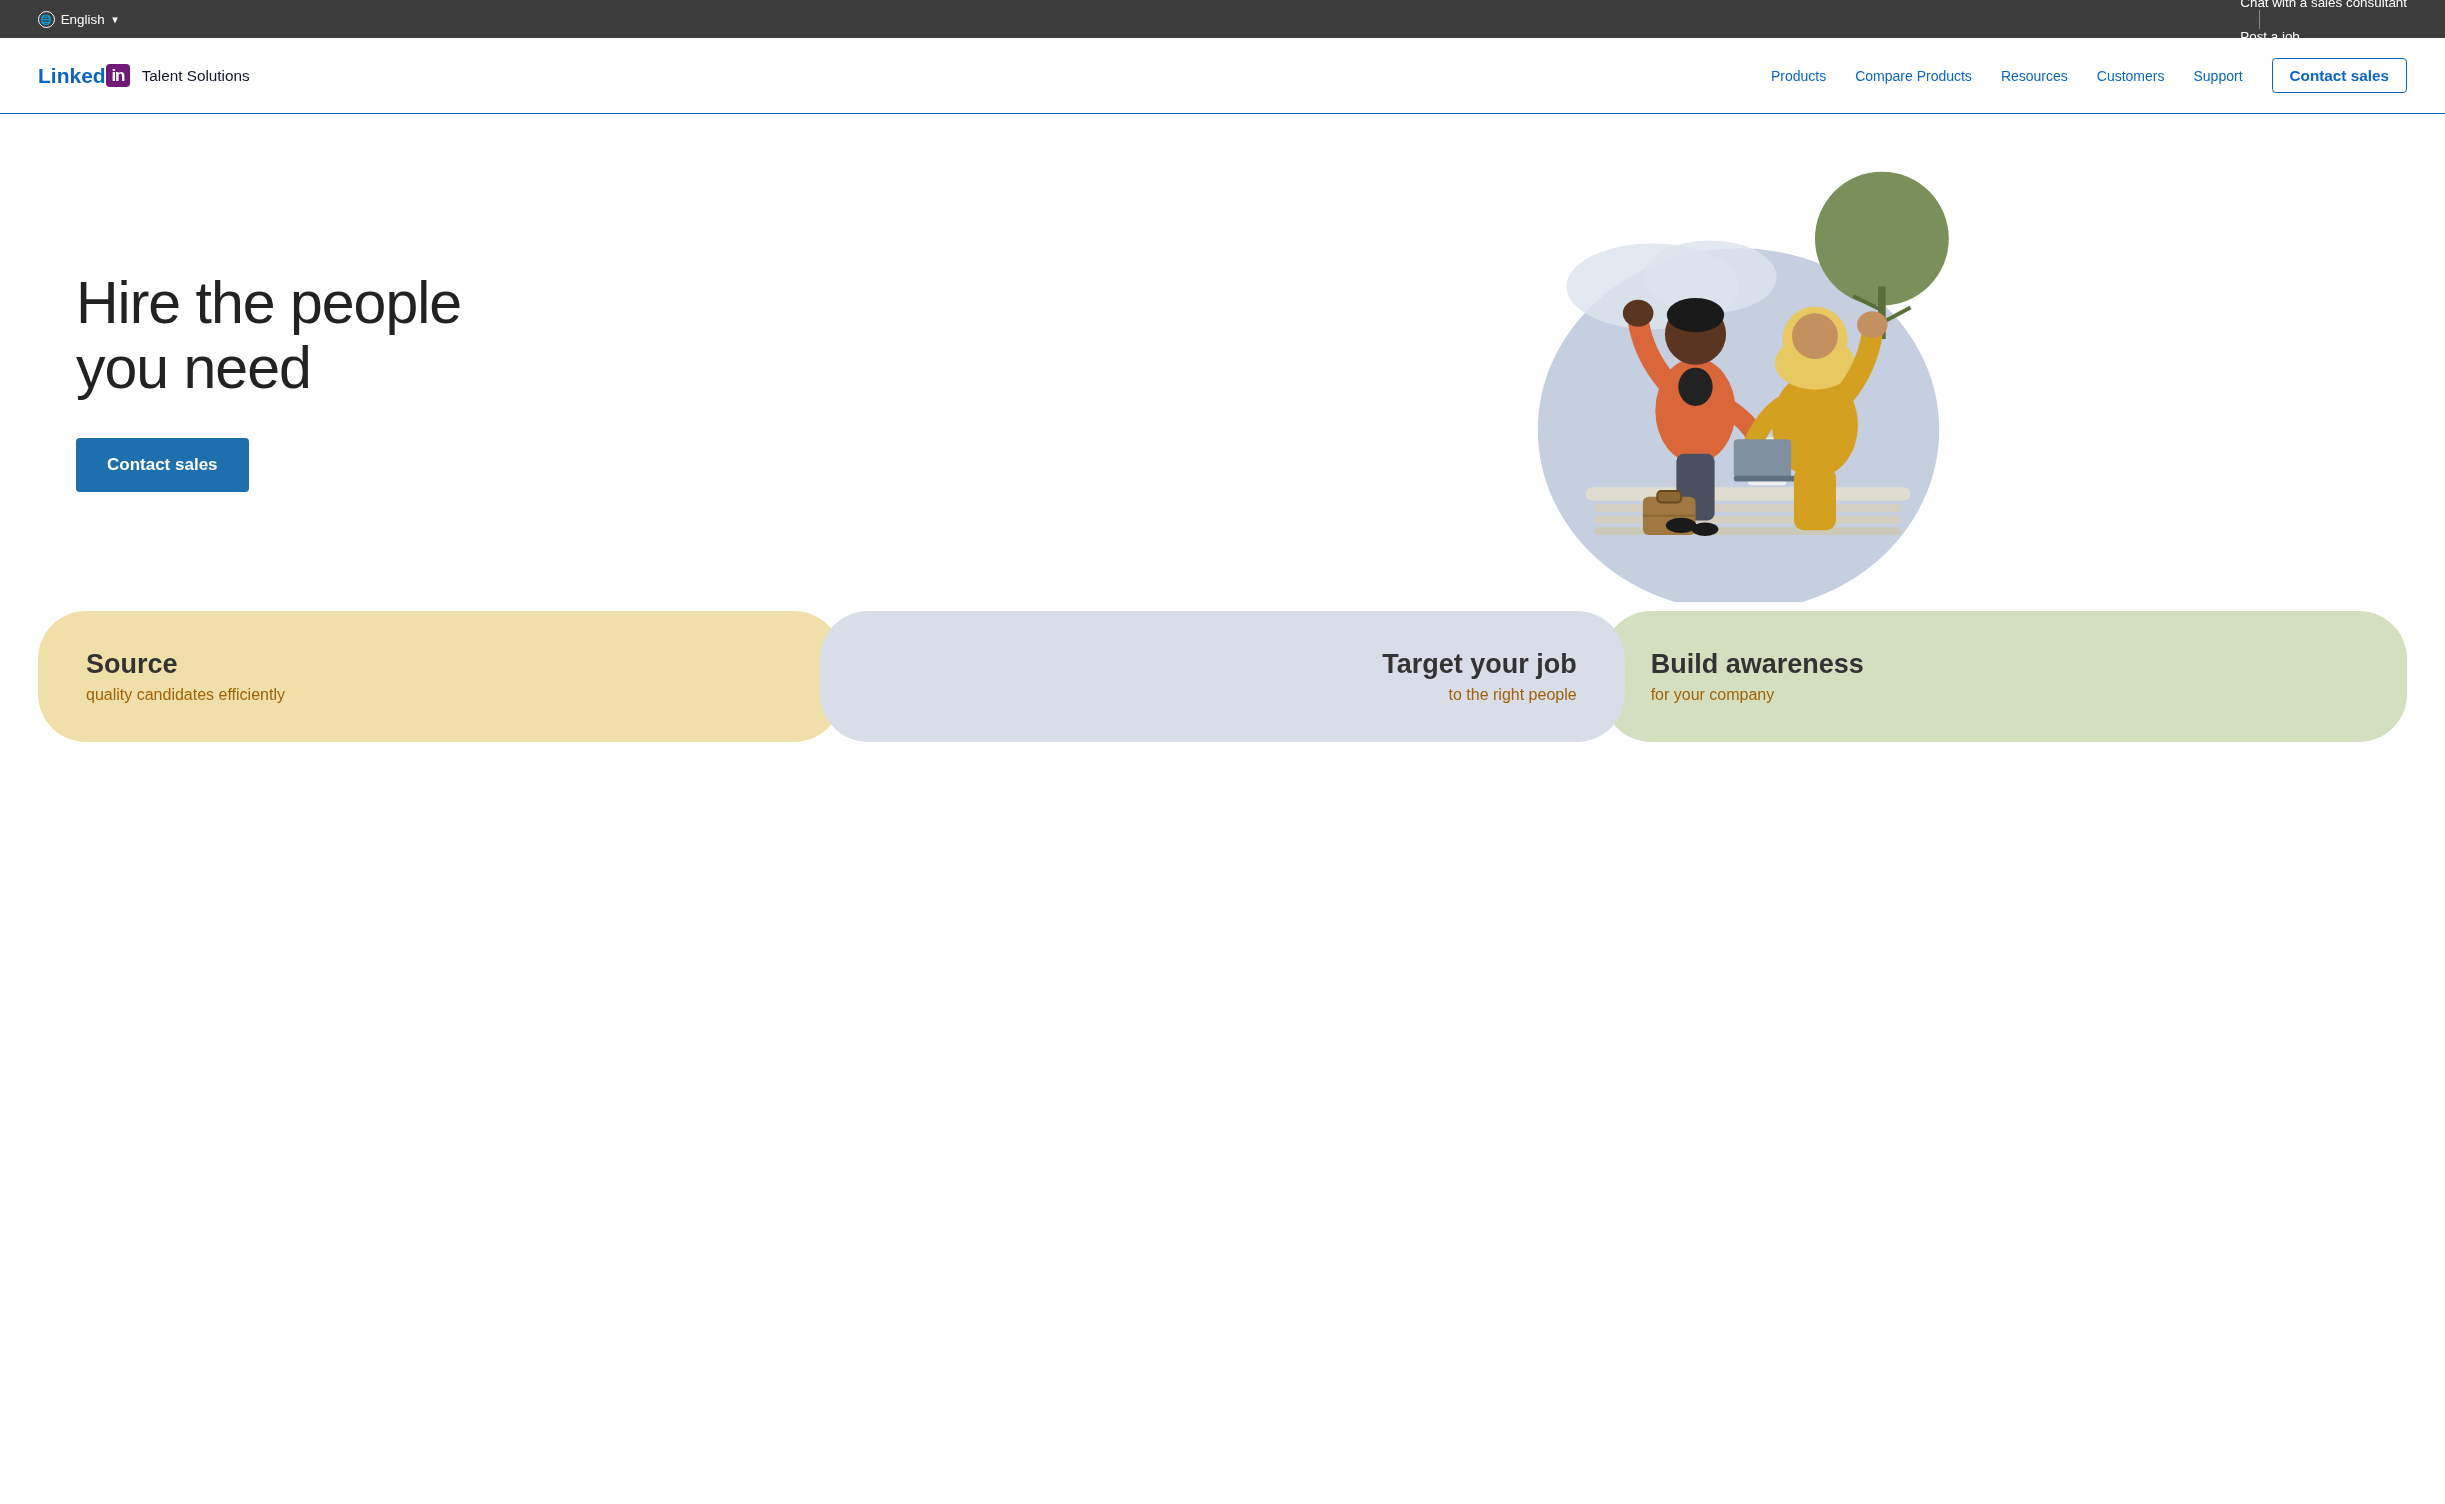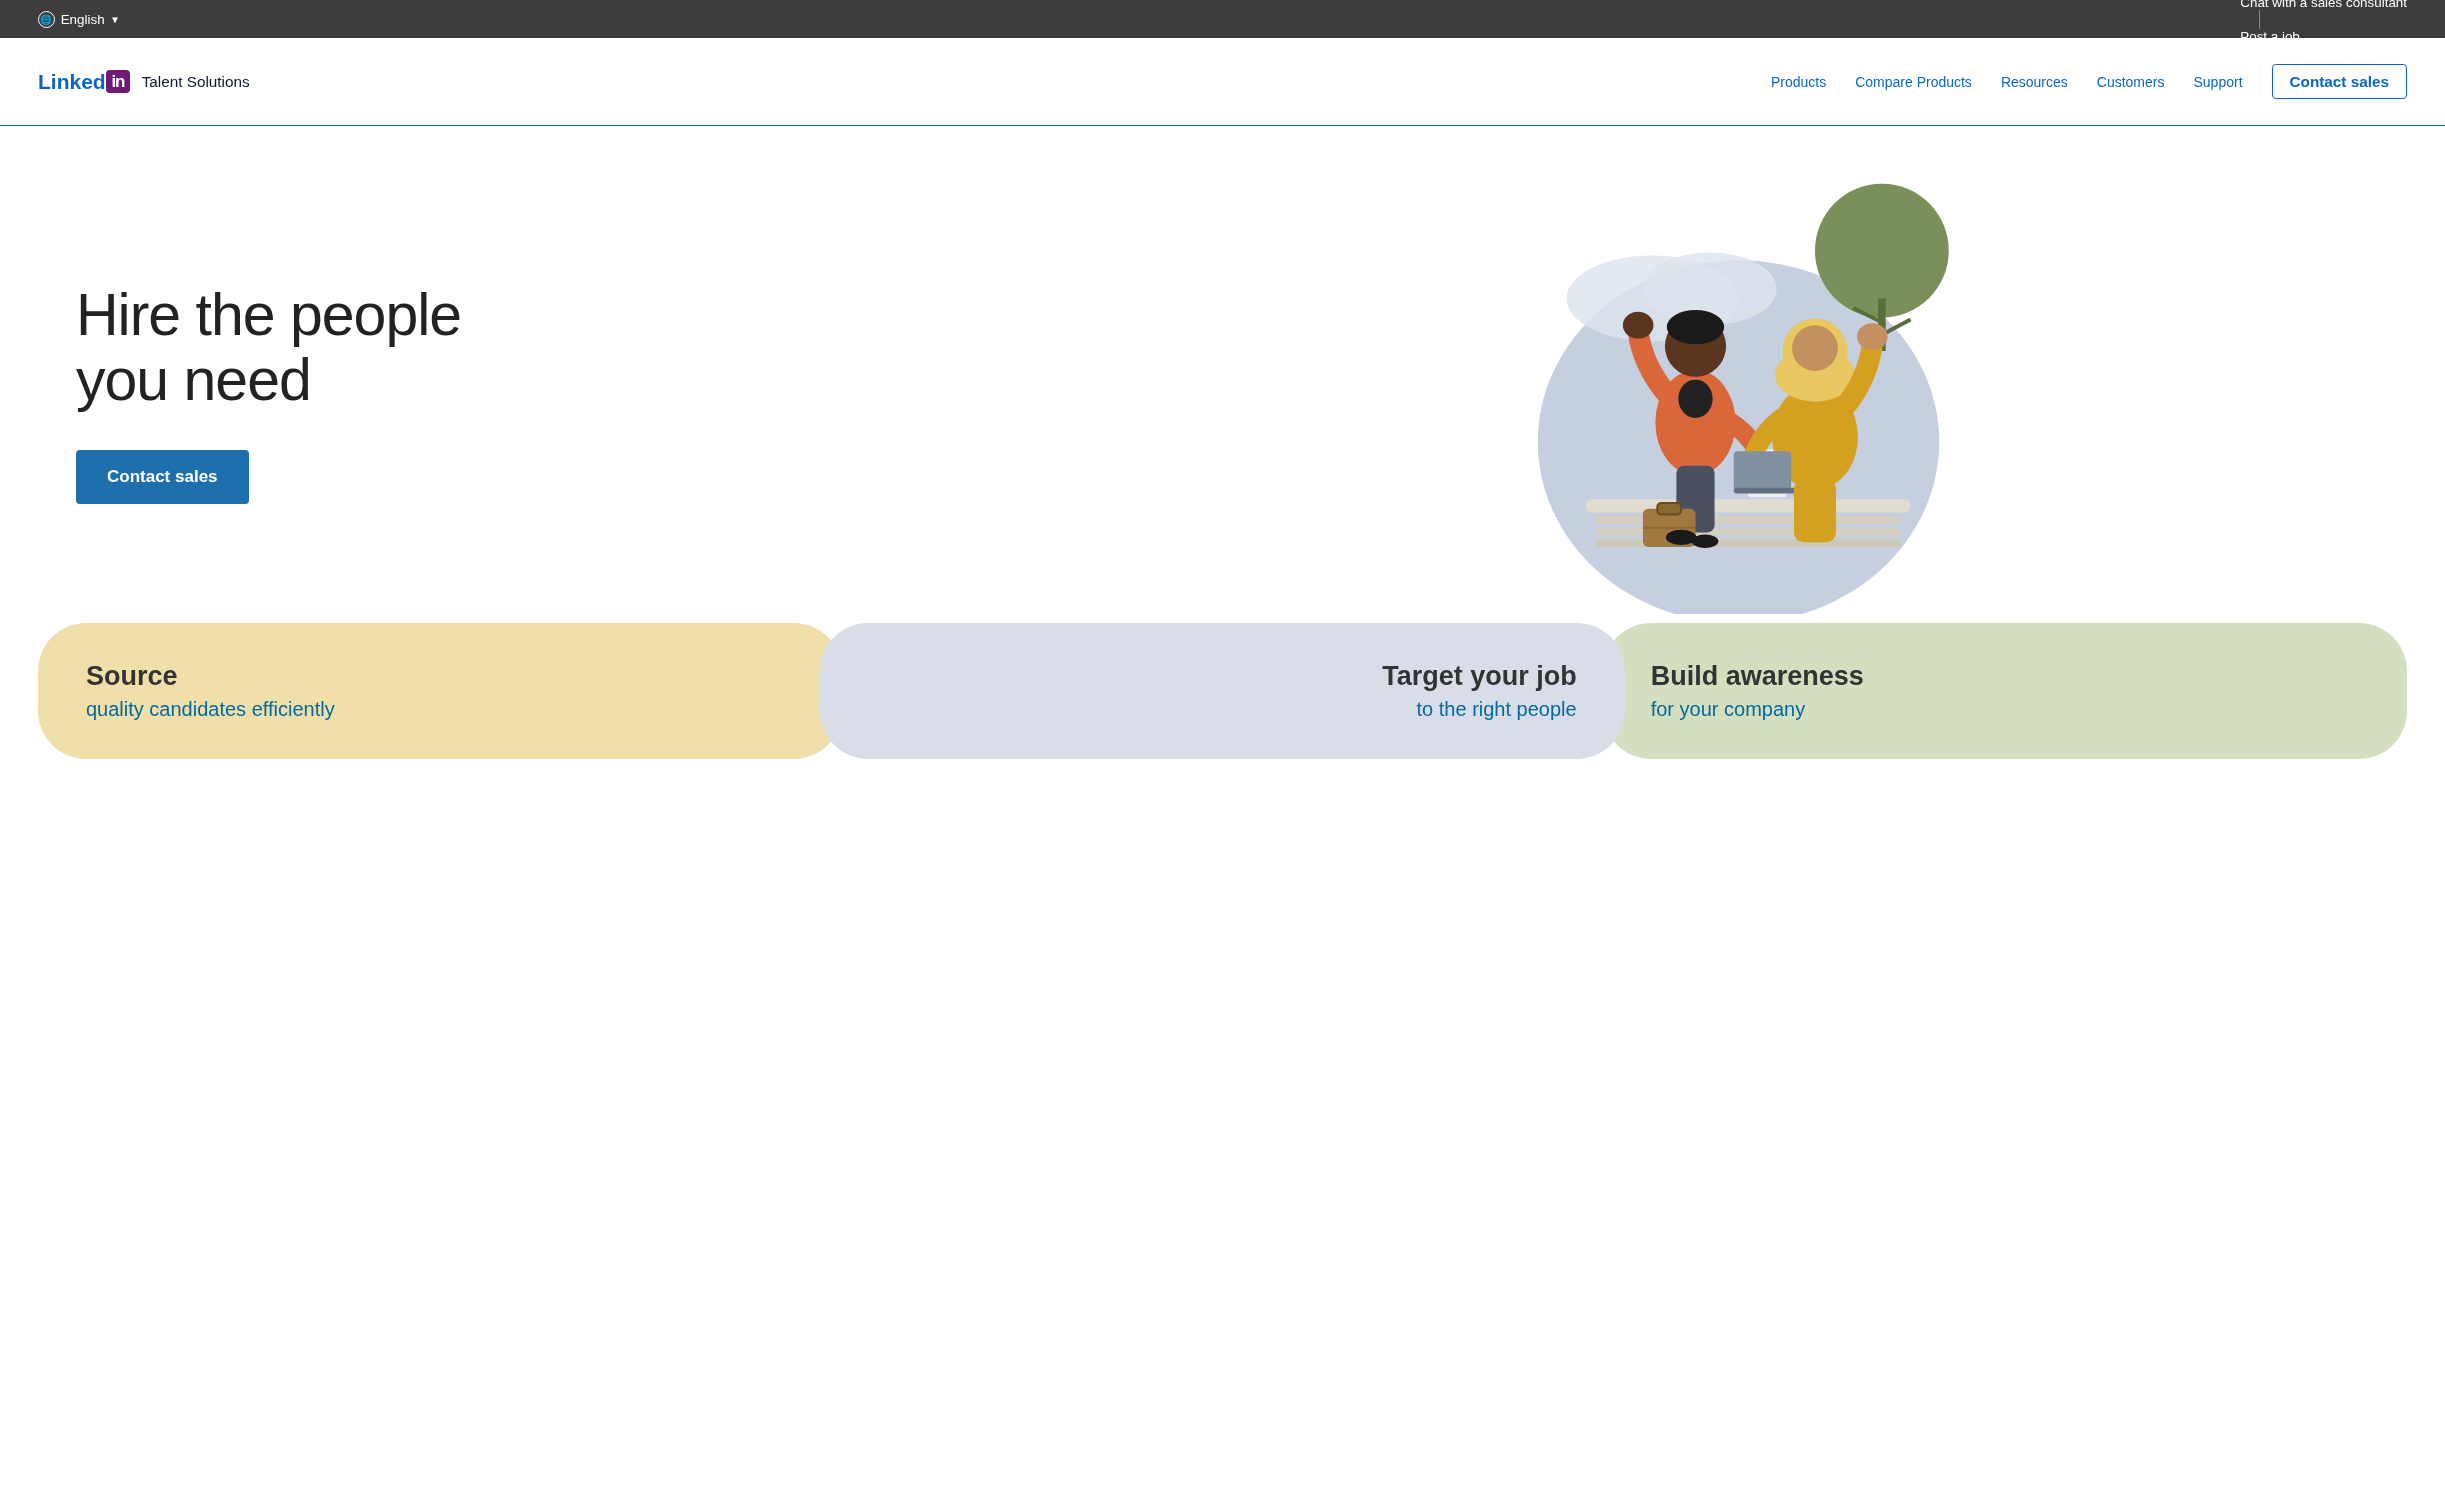--- a/index.html
+++ b/index.html
@@ -20,21 +20,21 @@
     .top-bar-right a { color: #fff; text-decoration: none; }
     .top-bar-divider { width: 1px; height: 19px; background: #888; margin: 0 19px; }
 
     
     .nav {
       background: #fff;
       display: flex;
       align-items: center;
       justify-content: space-between;
       padding: 0 38px;
-      height: 88px;
+      height: 76px;
       border-bottom: 1.9px solid #0a66c2;
     }
     .nav-logo { display: flex; align-items: center; gap: 9.6px; }
     .linkedin-logo { display: flex; align-items: center; }
     .li-box { background: #701a75; color: #fff; font-weight: 900; font-size: 17px; padding: 1.9px 5.7px; border-radius: 3.8px; letter-spacing: -1px; }
     .li-text { font-size: 21px; font-weight: 700; color: #0a66c2; }
     .nav-logo-text { font-size: 15.3px; color: #0f172a; font-weight: 400; margin-left: 1.9px; }
     .nav-links { display: flex; align-items: center; gap: 29px; }
     .nav-link { color: #0a66c2; text-decoration: none; font-size: 14px; font-weight: 500; cursor: pointer; }
     .nav-cta { border: 1.9px solid #0a66c2; color: #0a66c2; background: transparent; padding: 7.6px 17px; border-radius: 3.8px; font-size: 15.3px; font-weight: 600; cursor: pointer; }
@@ -64,21 +64,21 @@
     .pill-card {
       flex: 1;
       border-radius: 48px;
       padding: 38px 48px;
       margin: 0 -19px;
     }
     .pill-card:first-child { margin-left: 0; z-index: 1; }
     .pill-card:last-child { margin-right: 0; z-index: 1; }
     .pill-card:nth-child(2) { z-index: 2; text-align: right; }
     .pill-card-title { font-size: 27px; font-weight: 600; color: #333; margin-bottom: 5.7px; }
-    .pill-card-sub { font-size: 20px; color: #0369a1; }
+    .pill-card-sub { font-size: 16px; color: #a16207; }
     .pill-yellow { background: #f0dfa8; }
     .pill-gray { background: #d8dde8; }
     .pill-green { background: #d4dfc0; }
 
     
     .hero-svg { width: 497px; height: 440px; }
   </style>
 </head>
 <body>
 

